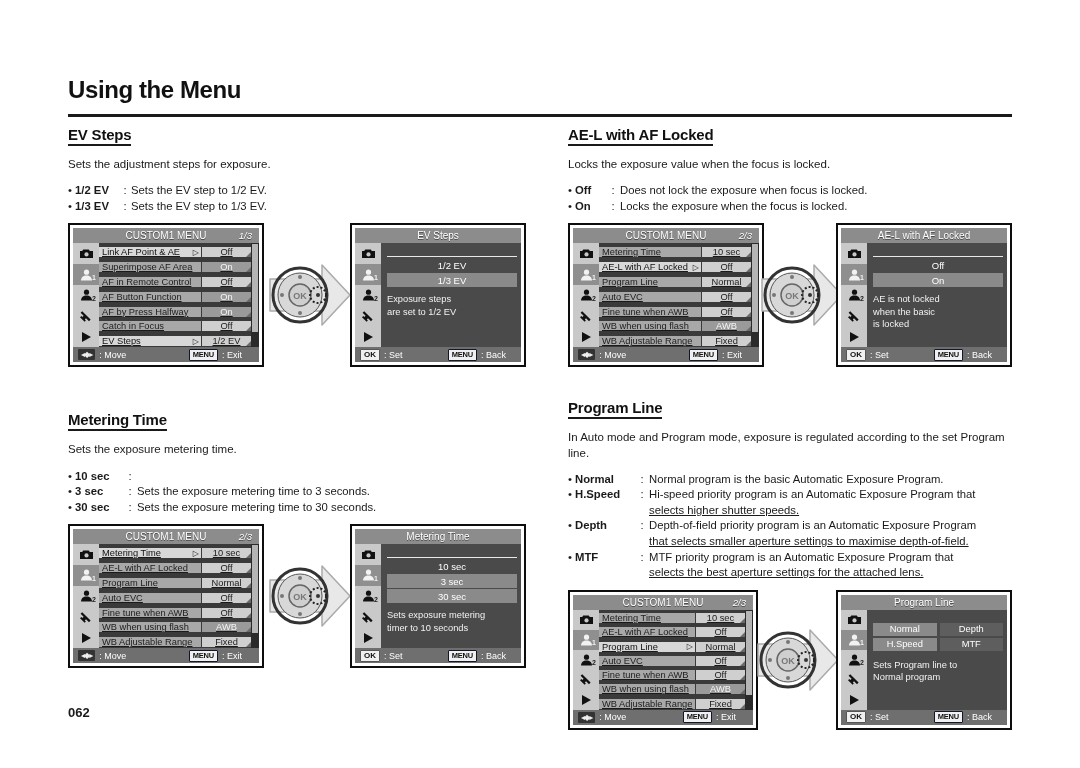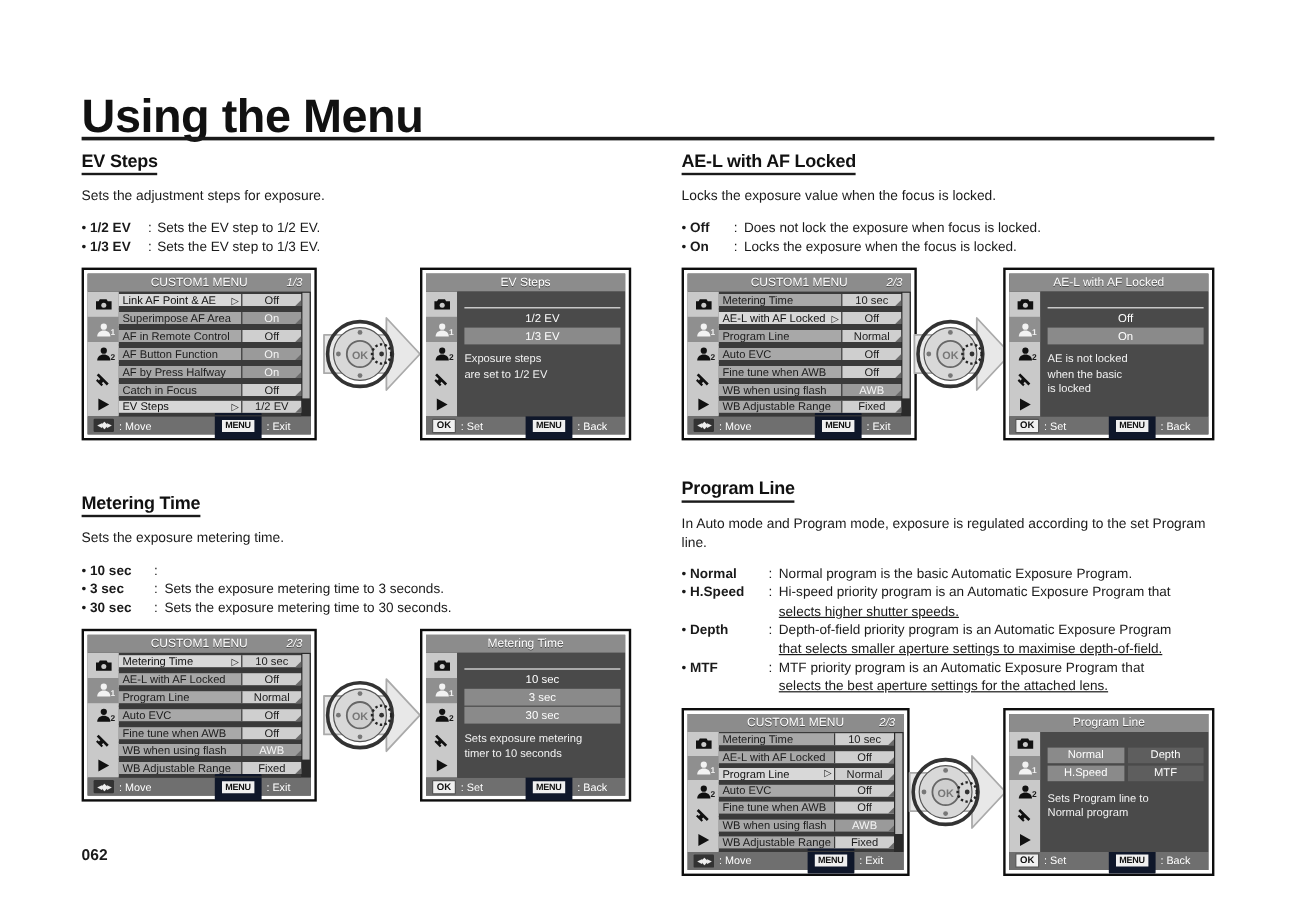--- a/index.html
+++ b/index.html
@@ -10,21 +10,21 @@
     font-family:"Liberation Sans", sans-serif;
     color:#1a1a1a;
     overflow:hidden;
     position:relative;
   }
   .page { position:absolute; inset:0; }
 
   
   .page-title {
     position:absolute; left:68px; top:76px;
-    font-size:39px; font-weight:bold; letter-spacing:-0.4px;
+    font-size:24px; font-weight:bold; letter-spacing:-0.4px;
     color:#111;
   }
   .title-rule {
     position:absolute; left:68px; top:114px; width:944px; height:3px;
     background:#1a1a1a;
   }
 
   
   .col-left  { position:absolute; left:68px;  top:126px; width:470px; }
   .col-right { position:absolute; left:568px; top:126px; width:444px; }
@@ -99,22 +99,23 @@
   .ico svg { display:block; }
   .rail-sub {
     position:absolute; right:3px; bottom:4px;
     font-size:7px; font-weight:bold; color:#1a1a1a;
   }
   .rail-item.sel .rail-sub { color:#f2f2f2; }
 
   
   .rows { flex:1; display:flex; flex-direction:column; min-width:0; position:relative; }
   .row {
-    flex:1; display:flex; align-items:center; min-height:0;
+    flex:1; display:flex; align-items:flex-end; min-height:0;
     border-bottom:1px solid #3a3a3a;
+    text-decoration:underline;
   }
   .row-label {
     flex:1; min-width:0;
     background:#a8a8a8; color:#1c1c1c;
     font-size:9.3px; display:flex; align-items:center;
     padding-left:3px; white-space:nowrap; overflow:hidden;
     position:relative;
   }
   .row.sel .row-label { background:#d8d8d8; color:#111; }
   .row.sel .row-label::after {
@@ -139,21 +140,21 @@
   .scroll-thumb { width:100%; background:#b5b5b5; }
 
   .lcd-foot {
     height:15px; flex:none; background:#6f6f6f;
     display:flex; align-items:center; gap:4px;
     padding:0 5px; color:#ffffff; font-size:9px;
   }
   .badge-menu {
     background:#f0f0f0; color:#111; font-size:7.5px; font-weight:bold;
     padding:0 3px; border-radius:1px; letter-spacing:-0.2px;
-    line-height:10px; border:6px solid #0f172a;
+    line-height:10px; border:1px solid #0f172a;
   }
   .badge-ok {
     background:#f0f0f0; color:#111; font-size:8px; font-weight:bold;
     padding:0 3px; border-radius:1px; line-height:10px; border:1px solid #555;
   }
   .badge-pad {
     background:#333; color:#eee; font-size:8px;
     padding:0 3px; border-radius:1px; line-height:11px;
     letter-spacing:-1px;
   }

